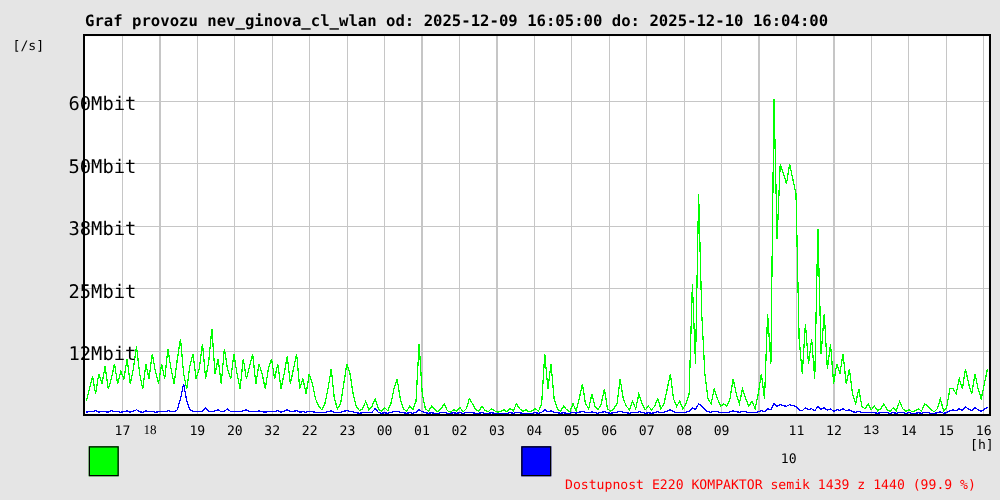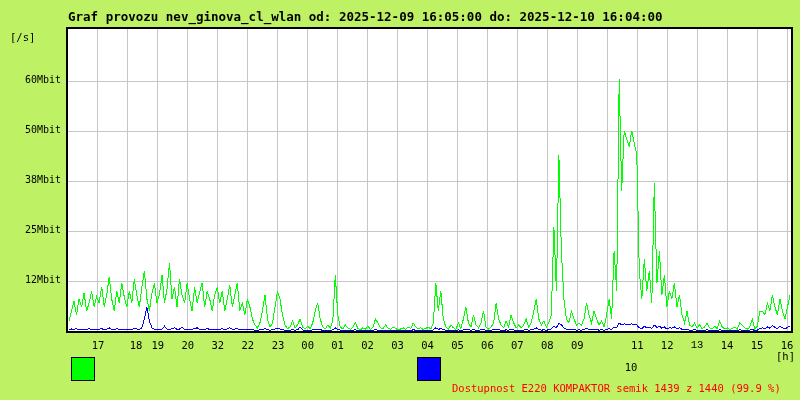--- a/index.html
+++ b/index.html
@@ -1,23 +1,23 @@
 <!DOCTYPE html>
 <html><head>
 <meta charset="utf-8">
 <style>
   html,body{margin:0;padding:0;}
   .screen{
-    position:relative;width:800px;height:400px;background:#bef264;
+    position:relative;width:800px;height:400px;background:#e5e5e5;
     font-family:"DejaVu Sans Mono","Liberation Mono",monospace;color:#000;overflow:hidden;
   }
   .title{position:absolute;left:68px;top:9px;font-size:12.5px;font-weight:bold;white-space:pre;}
   .unit{position:absolute;left:10px;top:31px;font-size:10.5px;}
   #chart-svg{position:absolute;left:0;top:0;}
-  .ytick{position:absolute;width:61px;text-align:right;font-size:10px;}
+  .ytick{position:absolute;width:61px;text-align:right;font-size:15px;padding-left:48px;}
   .xtick{position:absolute;width:30px;text-align:center;font-size:10.5px;}
   .hlabel{position:absolute;left:763px;top:350px;width:32px;text-align:right;font-size:10.5px;}
   .swatch{position:absolute;width:22px;height:22px;border:1px solid #000;top:357px;}
   .swatch.in{left:71px;}
   .swatch.out{left:417px;}
   .legend-text{position:absolute;top:361px;font-size:10.5px;white-space:pre;}
   .legend-text.in{left:104px;}
   .legend-text.out{left:452px;}
   .availability{position:absolute;left:452px;top:382px;font-size:10.5px;white-space:pre;}
 </style>
@@ -70,21 +70,21 @@
     </svg>
 
   <div class="hlabel">[h]</div>
 
   <span class="swatch in" style="background: rgb(0, 255, 0);"></span>
 
   <span class="swatch out" style="background: rgb(0, 0, 255);"></span>
 
   <div class="availability" style="color: rgb(255, 0, 0);">Dostupnost E220 KOMPAKTOR semik 1439 z 1440 (99.9 %)</div>
 <div class="xtick" style="left: 82.9583px; top: 339px; text-align: center;">17</div>
-    <div class="xtick" style="left: 121px; top: 339px;">18</div>
+    <div class="xtick" style="left: 105px; top: 339px; font-family: Liberation Serif, serif;">18</div>
     <div class="xtick" style="left: 142.875px; top: 339px;">19</div>
     <div class="xtick" style="left: 172.833px; top: 339px;">20</div>
     <div class="xtick" style="left: 202.792px; top: 339px;">32</div>
     <div class="xtick" style="left: 232.75px; top: 339px;">22</div>
     <div class="xtick" style="left: 263px; top: 339px;">23</div>
     <div class="xtick" style="left: 292.667px; top: 339px;">00</div>
     <div class="xtick" style="left: 322.625px; top: 339px;">01</div>
     <div class="xtick" style="left: 352.583px; top: 339px;">02</div>
     <div class="xtick" style="left: 382.542px; top: 339px;">03</div>
     <div class="xtick" style="left: 412.5px; top: 339px;">04</div>

